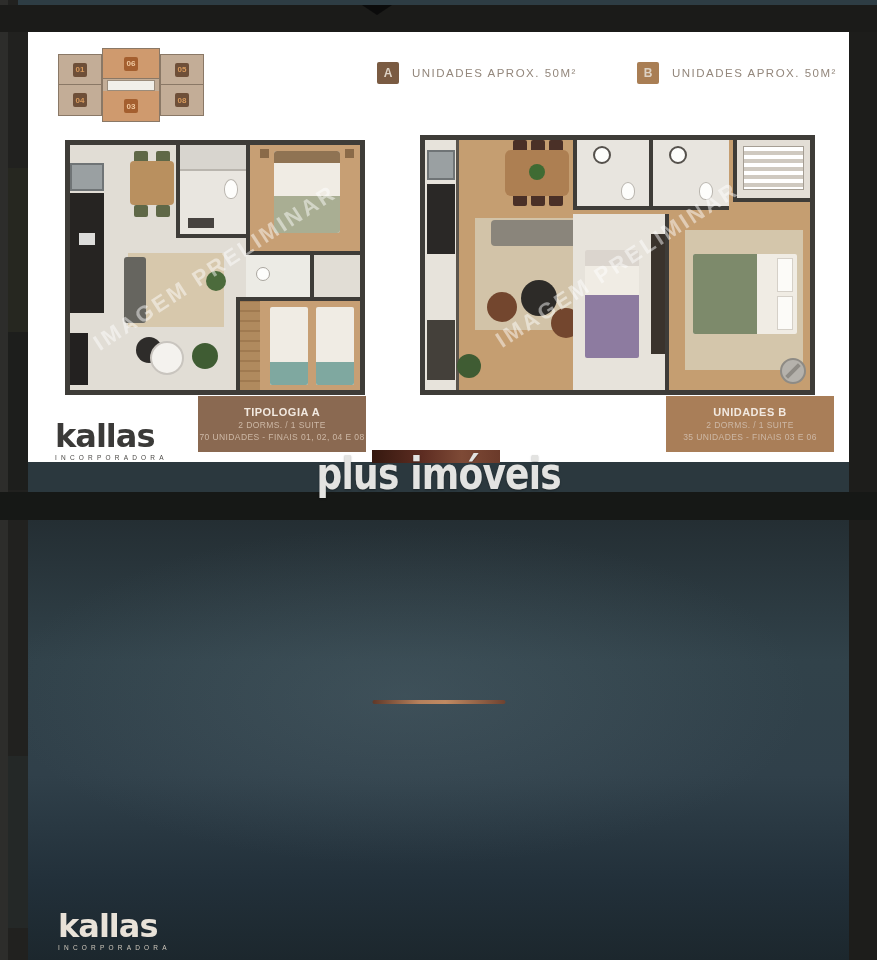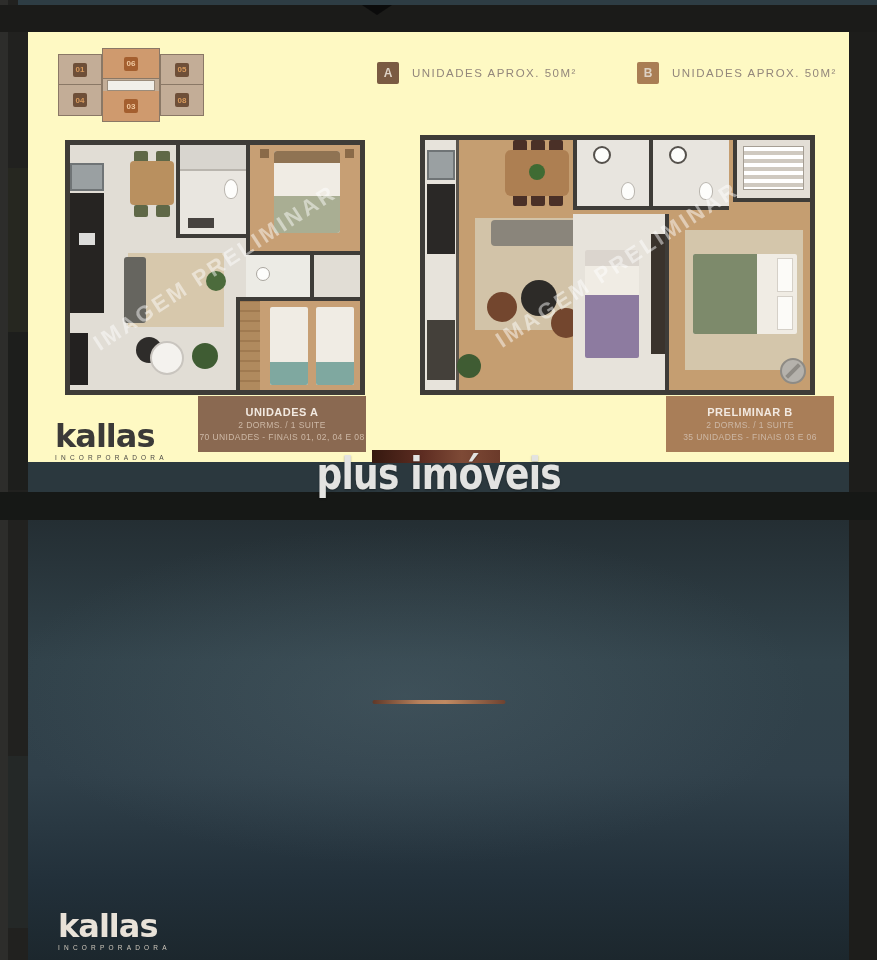--- a/index.html
+++ b/index.html
@@ -15,21 +15,21 @@
   .thumb-2 { left:8px; top:332px; width:20px; height:158px; background:#1d1e1c; }
   .thumb-3 { left:8px; top:756px; width:20px; height:172px; background:#242827; }
   .right-rail { right:0; top:0; width:28px; height:960px; background:#1d1d1b; }
   .top-teal-strip { left:18px; right:0; top:0; height:5px; background:#2e3d44; }
   .top-black-band { left:0; right:0; top:5px; height:27px; background:#1b1b19; }
   .top-notch { left:362px; top:5px; width:0; height:0; border-left:15px solid transparent; border-right:15px solid transparent; border-top:10px solid #0b0b0b; }
   .mid-teal-strip { left:28px; right:28px; top:462px; height:30px; background:#2b383e; }
   .mid-black-gap  { left:0; right:0; top:492px; height:28px; background:#161816; }
 
   
-  .slide-top { left:28px; top:32px; width:821px; height:430px; background:#fef9c3; }
+  .slide-top { left:28px; top:32px; width:821px; height:430px; background:#ffffff; }
 
   
   .keyplan { left:30px; top:16px; width:146px; height:76px; }
   .kp-wing { position:absolute; top:6px; width:44px; height:62px; background:#c3ad97; border:1px solid #8a7866; }
   .kp-wing.left { left:0; } .kp-wing.right { left:102px; }
   .kp-center { position:absolute; left:44px; top:0; width:58px; height:74px; background:#c3ad97; border:1px solid #8a7866; }
   .kp-cell { position:absolute; display:flex; align-items:center; justify-content:center; }
   .kp-cell.t { top:0; height:50%; left:0; right:0; border-bottom:1px solid #8a7866; }
   .kp-cell.b { bottom:0; height:50%; left:0; right:0; }
   .kp-center .kp-cell.t { height:30px; background:#cf9a6e; }
@@ -291,26 +291,26 @@
           <div class="pb-suite-blanket"></div>
           <div class="pb-suite-pillow" style="top:4px;"></div>
           <div class="pb-suite-pillow" style="bottom:4px;"></div>
         </div>
         <div class="abs pb-fan"></div>
       </div>
       <div class="plan-watermark">IMAGEM PRELIMINAR</div>
     </div>
 
     <div class="typ-card a">
-      <div class="typ-title">UNIDADES A</div>
+      <div class="typ-title">TIPOLOGIA A</div>
       <div class="typ-line">2 DORMS. / 1 SUITE</div>
       <div class="typ-line">70 UNIDADES - FINAIS 01, 02, 04 E 08</div>
     </div>
     <div class="typ-card b">
-      <div class="typ-title">PRELIMINAR B</div>
+      <div class="typ-title">UNIDADES B</div>
       <div class="typ-line">2 DORMS. / 1 SUITE</div>
       <div class="typ-line">35 UNIDADES - FINAIS 03 E 06</div>
     </div>
 
     <div class="abs kallas dark">
       <div class="kallas-word">kallas</div>
       <div class="kallas-sub">INCORPORADORA</div>
     </div>
 
     <div class="abs brand-bar"></div>

